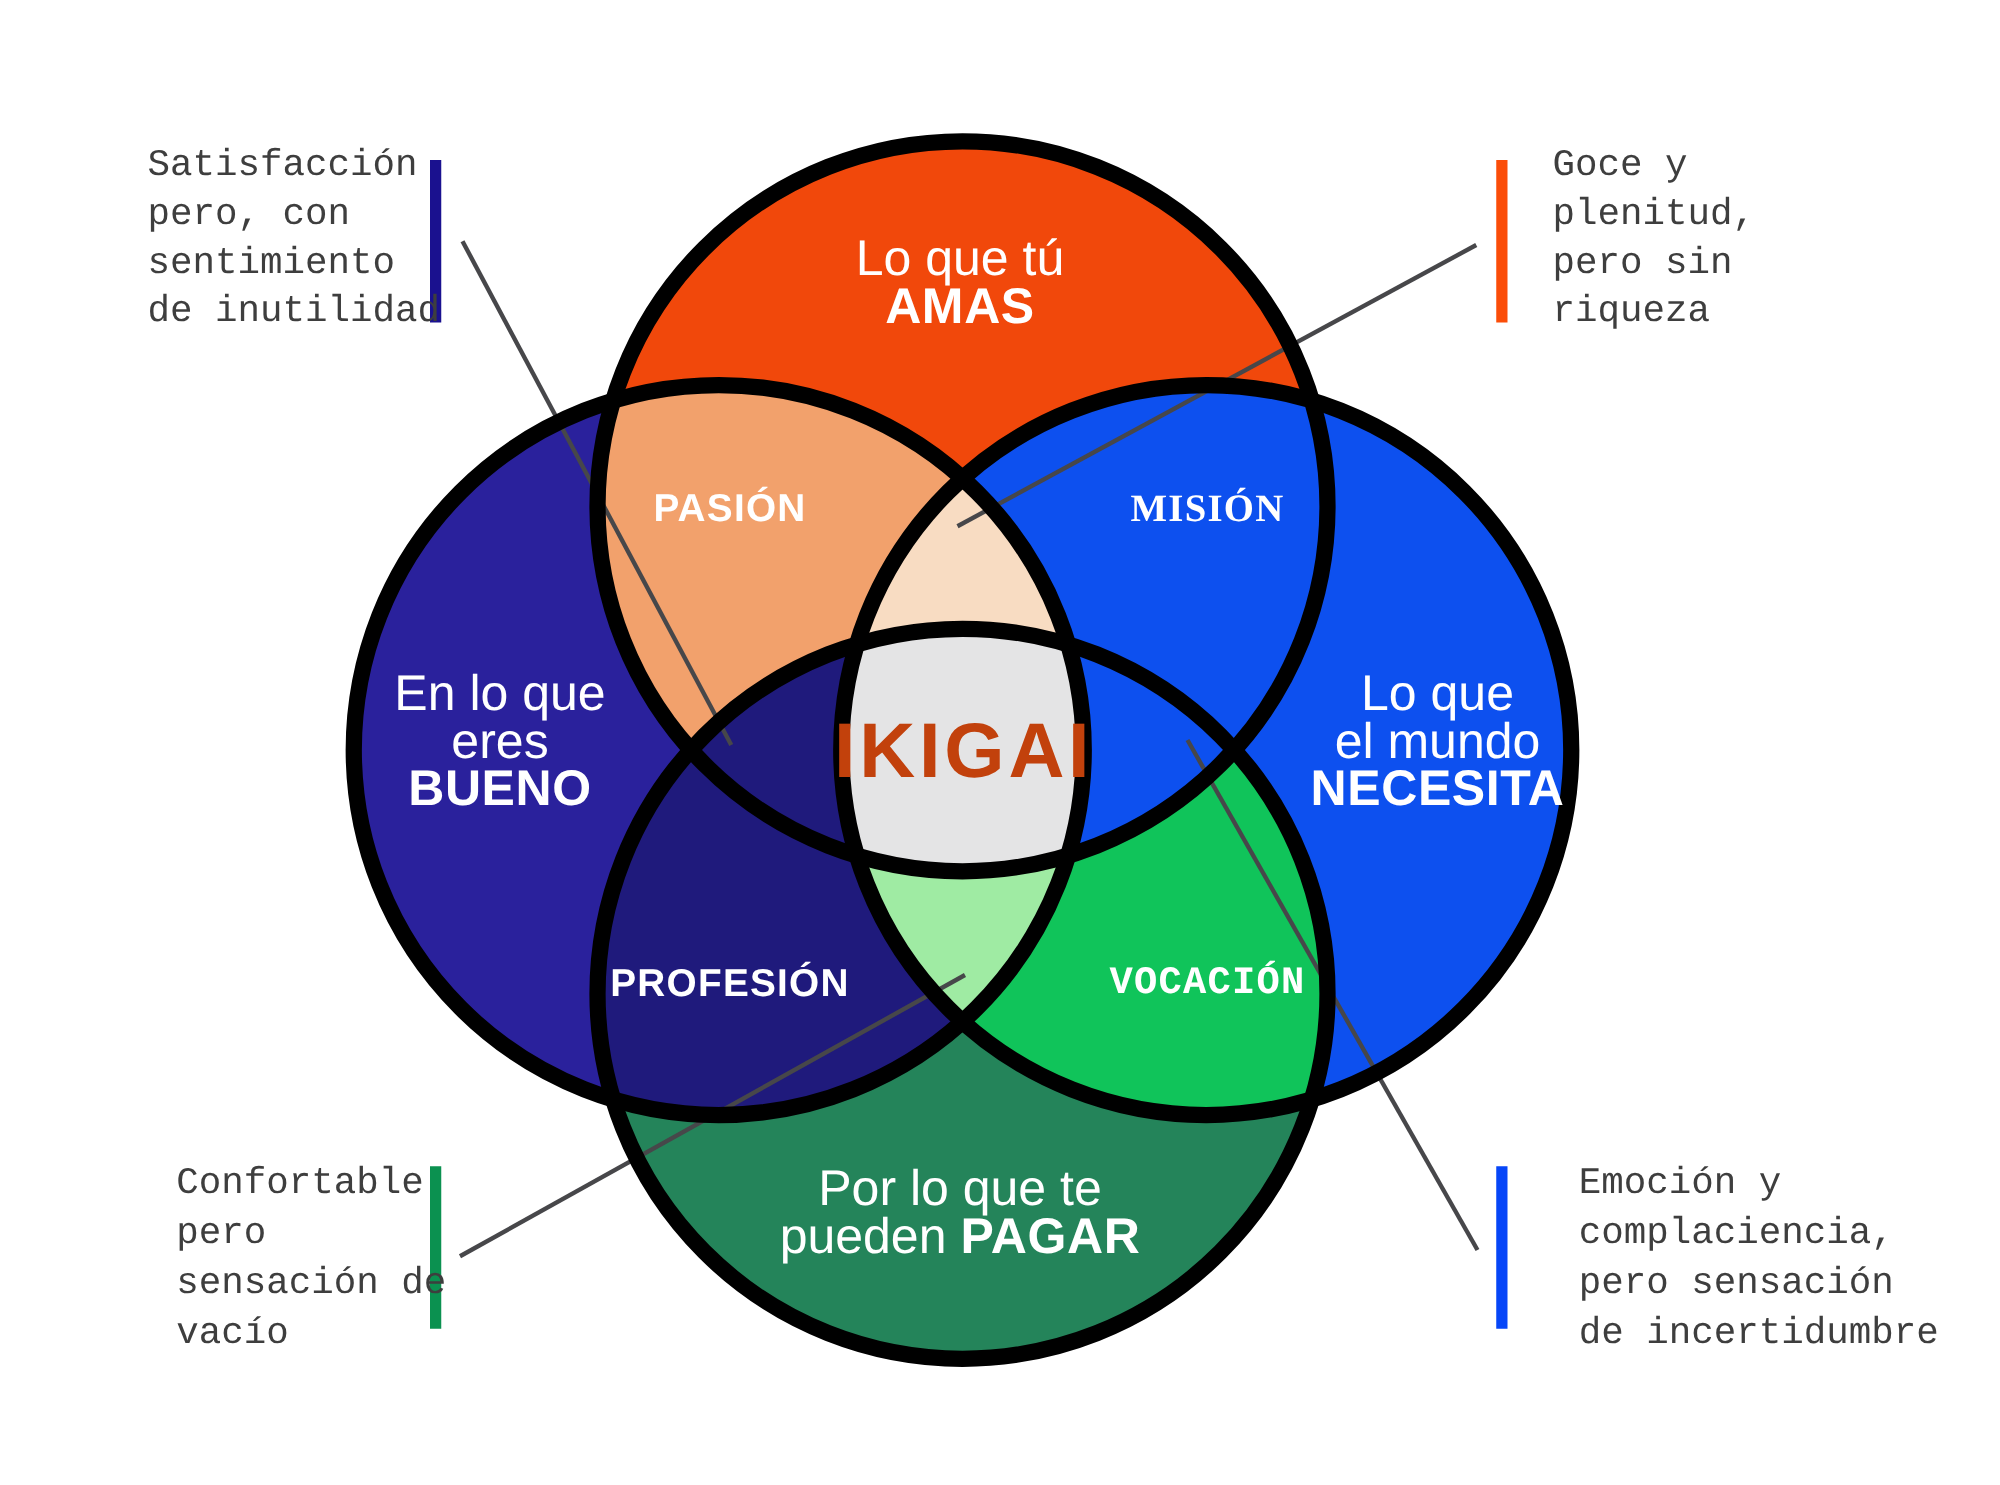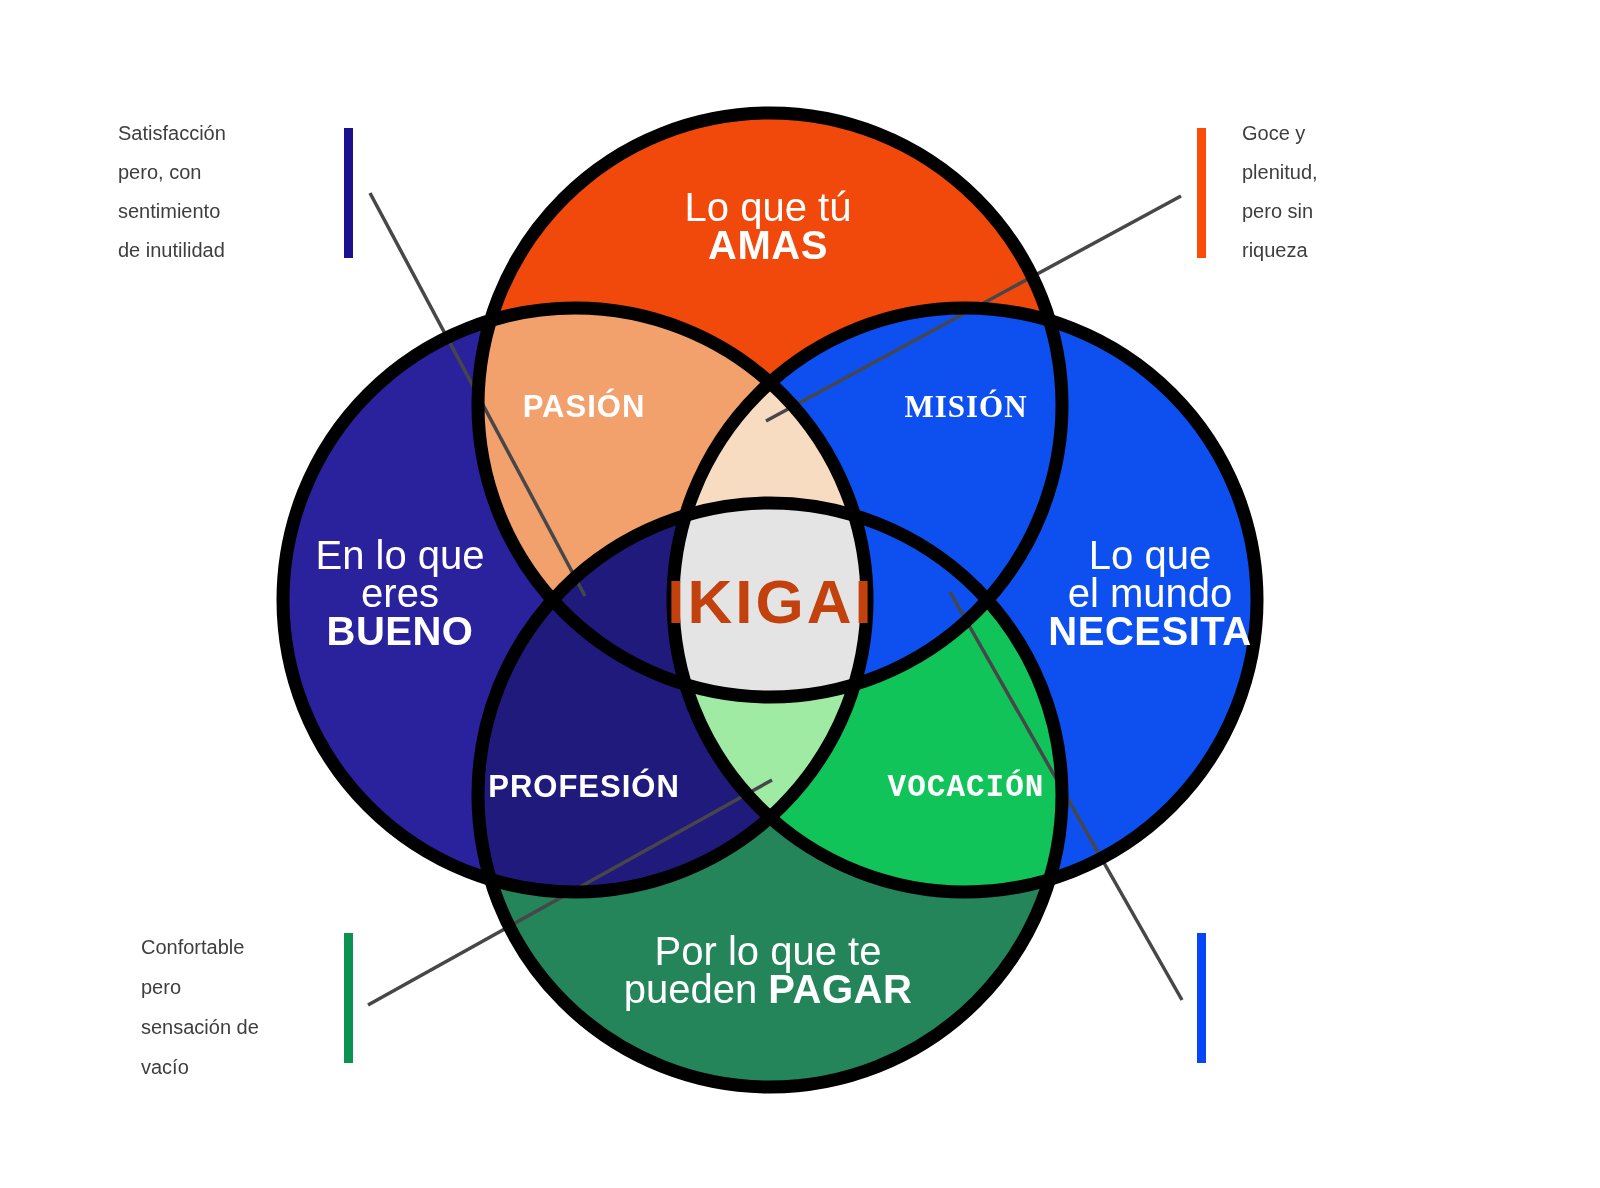--- a/index.html
+++ b/index.html
@@ -2,22 +2,23 @@
 <html><head>
 <meta charset="utf-8">
 <style>
   html,body{margin:0;padding:0;background:#ffffff;}
   .canvas{
     position:relative;width:1600px;height:1188px;background:#ffffff;
     font-family:"Liberation Sans",sans-serif;overflow:hidden;
   }
   .venn-svg{position:absolute;left:0;top:0;}
   .ann{
-    position:absolute;font-size:20px;line-height:39px;color:#3E3E3E;
+    position:absolute;font-size:30px;line-height:39px;color:#3E3E3E;
     white-space:nowrap;
+    font-family:Liberation Mono, monospace;
   }
   .ann.bottom{line-height:40px;margin-left:23px;}
   .bar{position:absolute;width:9px;height:130px;}
   .clabel{
     position:absolute;transform:translate(-50%,-50%);text-align:center;
     color:#ffffff;font-size:40px;line-height:38px;white-space:nowrap;
   }
   .clabel b{font-weight:bold;letter-spacing:0.5px;}
   .rlabel{
     position:absolute;transform:translate(-50%,-50%);color:#ffffff;
@@ -154,14 +155,20 @@
     <div>riqueza</div>
   </div>
 
   <div class="ann bottom" style="left:118px;top:927px;">
     <div>Confortable</div>
     <div>pero</div>
     <div>sensación de</div>
     <div>vacío</div>
   </div>
 
+  <div class="ann bottom" style="left:1240px;top:927px;">
+    <div>Emoción y</div>
+    <div>complaciencia,</div>
+    <div>pero sensación</div>
+    <div>de incertidumbre</div>
+  </div>
 
 </div>
 
 </body></html>

